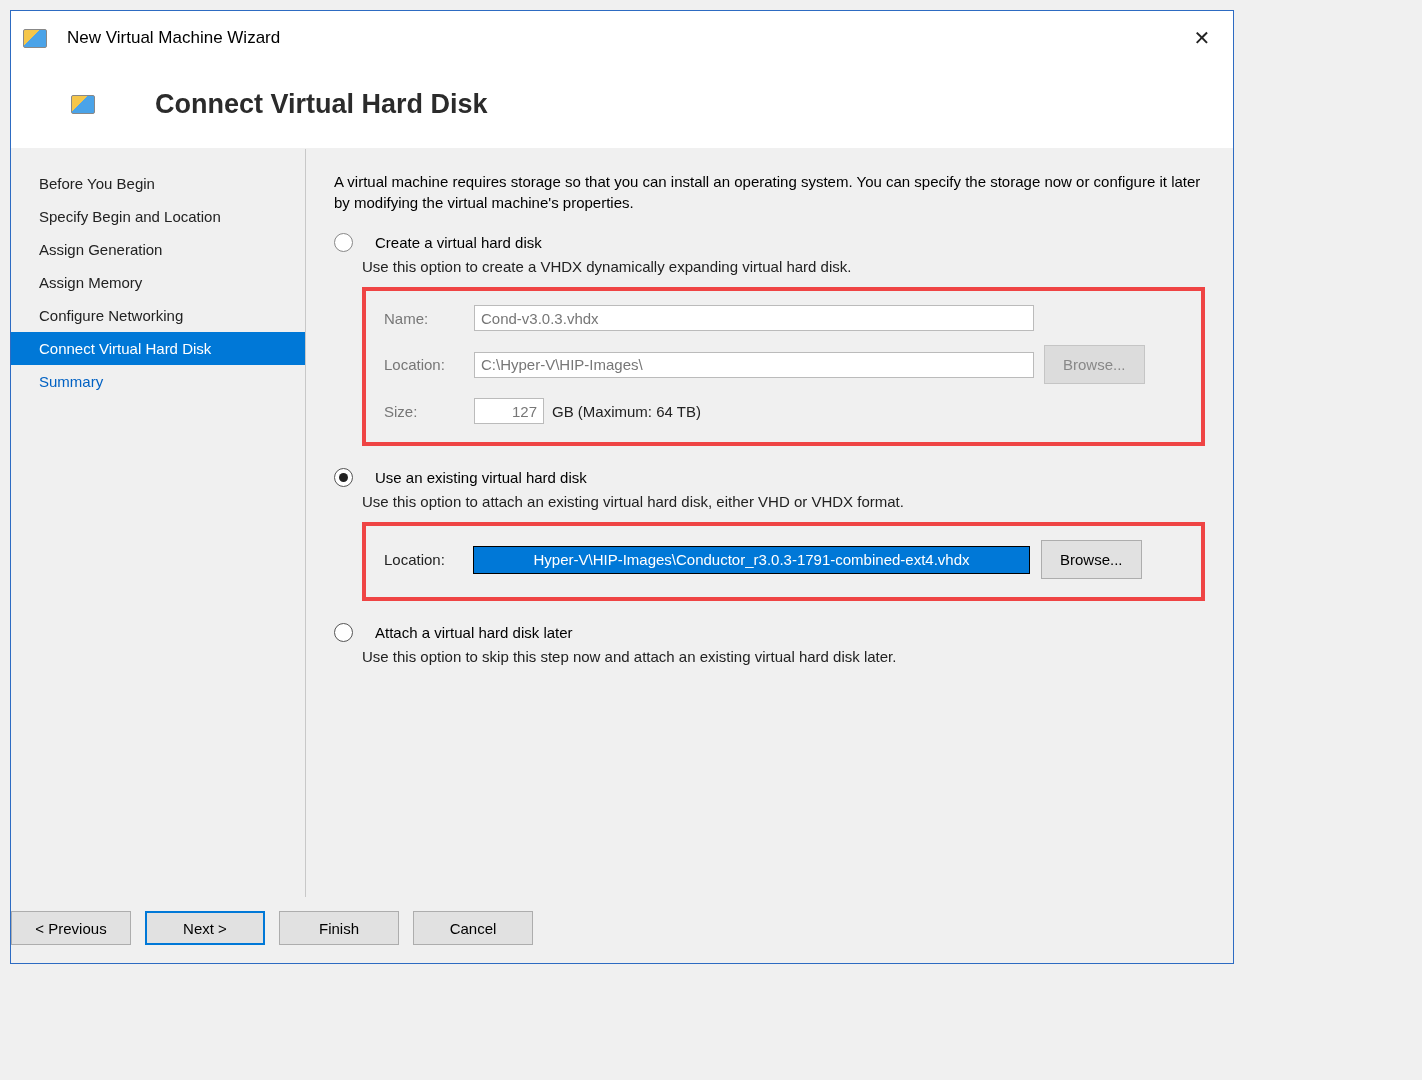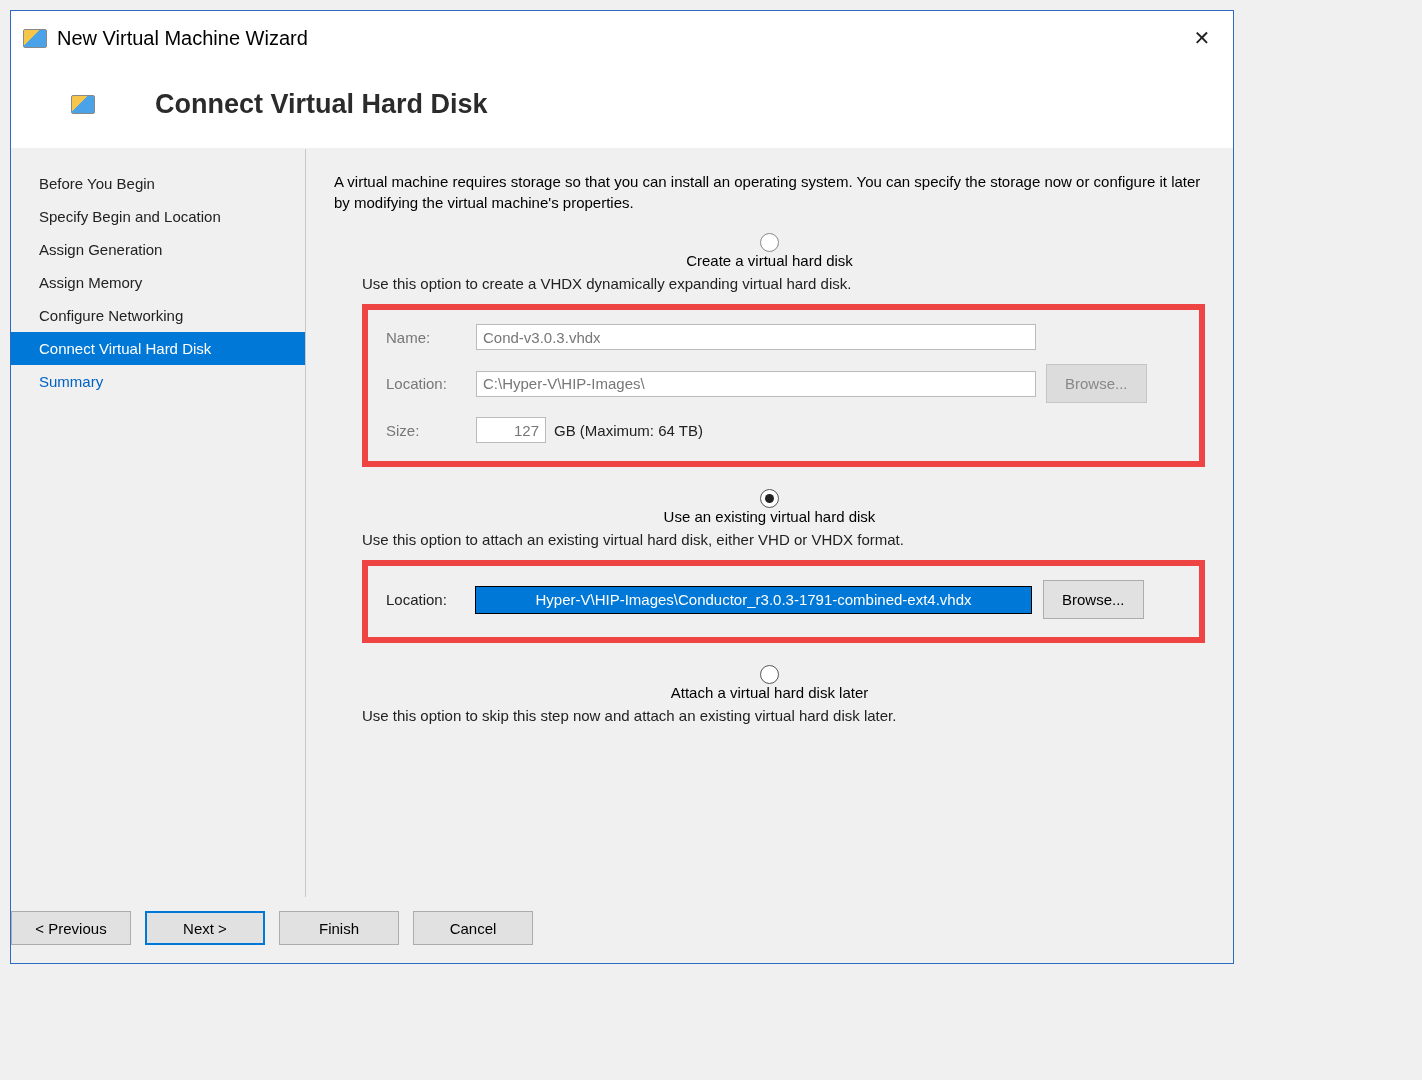--- a/index.html
+++ b/index.html
@@ -26,21 +26,21 @@
     padding: 8px 12px;
     height: 38px;
   }
   .title-icon {
     width: 22px; height: 17px;
     background: linear-gradient(135deg,#f5c64a 0 40%, #4aa3e8 40% 100%);
     border: 1px solid #888;
     border-radius: 2px;
     margin-right: 10px;
   }
-  .titlebar .title { font-size: 20px; }
+  .titlebar .title { font-size: 17px; margin-left: 10px; }
   .close-x {
     margin-left: auto;
     width: 38px; height: 32px;
     display: flex; align-items:center; justify-content:center;
     font-size: 20px; color:#222;
     cursor: pointer;
   }
   .header-zone {
     padding: 24px 60px 28px 60px;
     display:flex;
@@ -84,41 +84,40 @@
   .main {
     flex: 1;
     padding: 22px 28px 10px 28px;
     overflow: auto;
   }
   .intro { line-height: 1.4; margin-bottom: 20px; }
   .option-block { margin-bottom: 22px; }
   .radio-line {
     display: flex;
     align-items: center;
-    gap: 0;
+    gap: 22px;
     margin-bottom: 6px;
-    flex-direction: column;
   }
   .radio {
     width: 17px; height: 17px; border-radius: 50%;
     border: 1px solid #555; background:#fff;
     display:inline-flex; align-items:center; justify-content:center;
     flex-shrink:0;
   }
   .radio.checked::after{
     content:""; width:9px; height:9px; border-radius:50%; background:#222;
   }
   .radio.disabled { border-color:#888; }
   .option-desc {
     margin: 6px 0 12px 28px;
     color: #222;
   }
   .form-box {
     margin-left: 28px;
-    border: 6px solid #ef4444;
+    border: 4px solid #ef4444;
     padding: 14px 16px 18px 18px;
     background: #f0f0f0;
   }
   .form-row {
     display: flex;
     align-items: center;
     margin-bottom: 14px;
   }
   .form-row:last-child { margin-bottom: 0; }
   .form-label { width: 90px; color: #777; }

